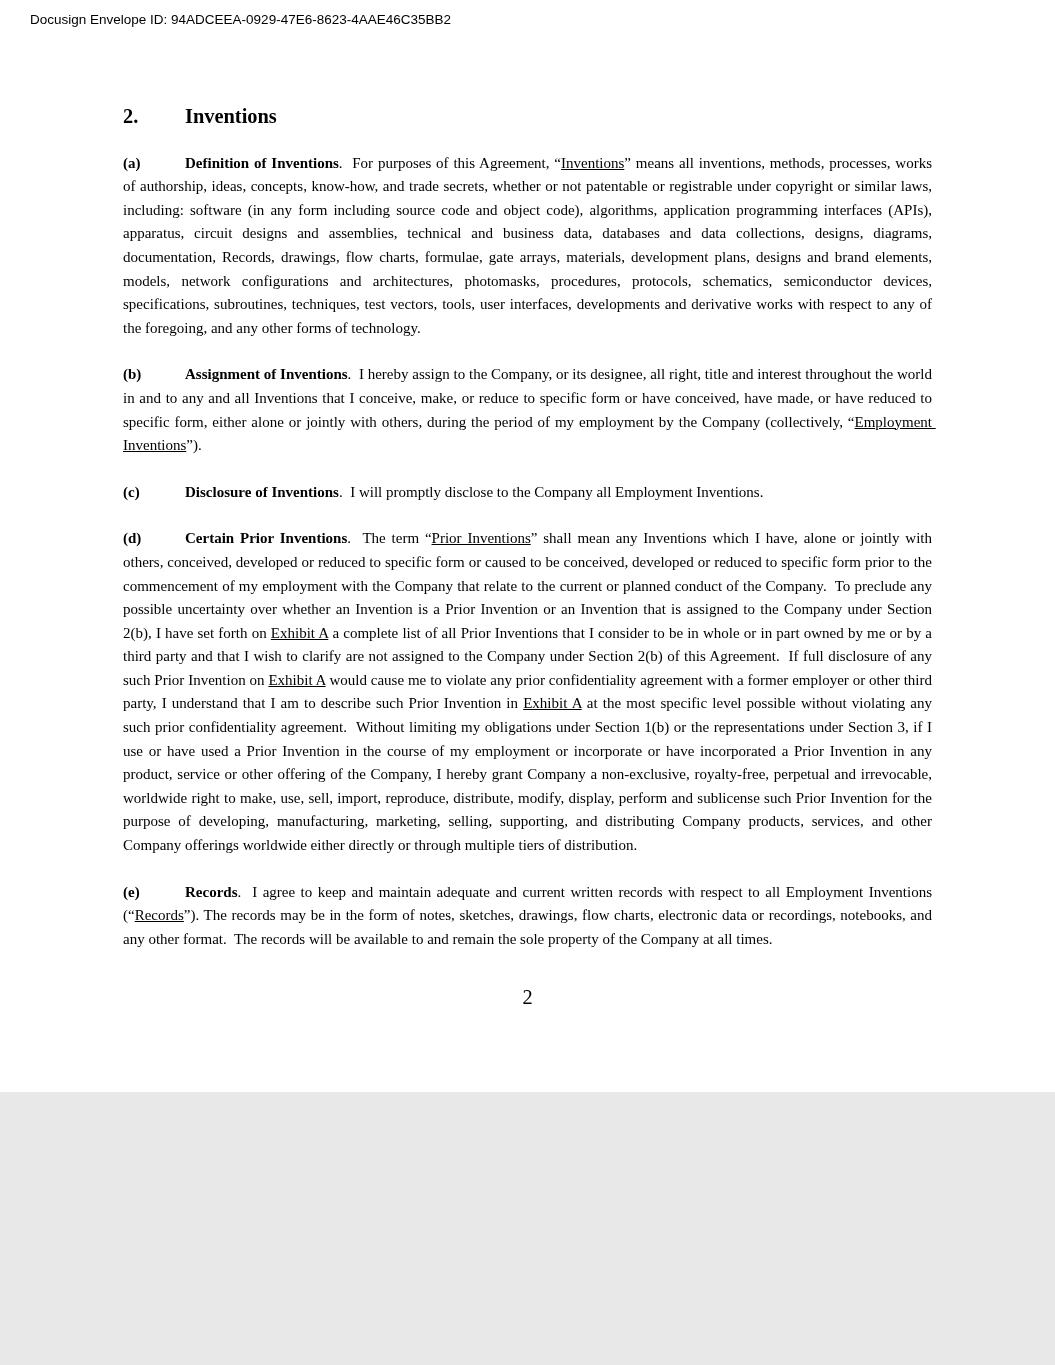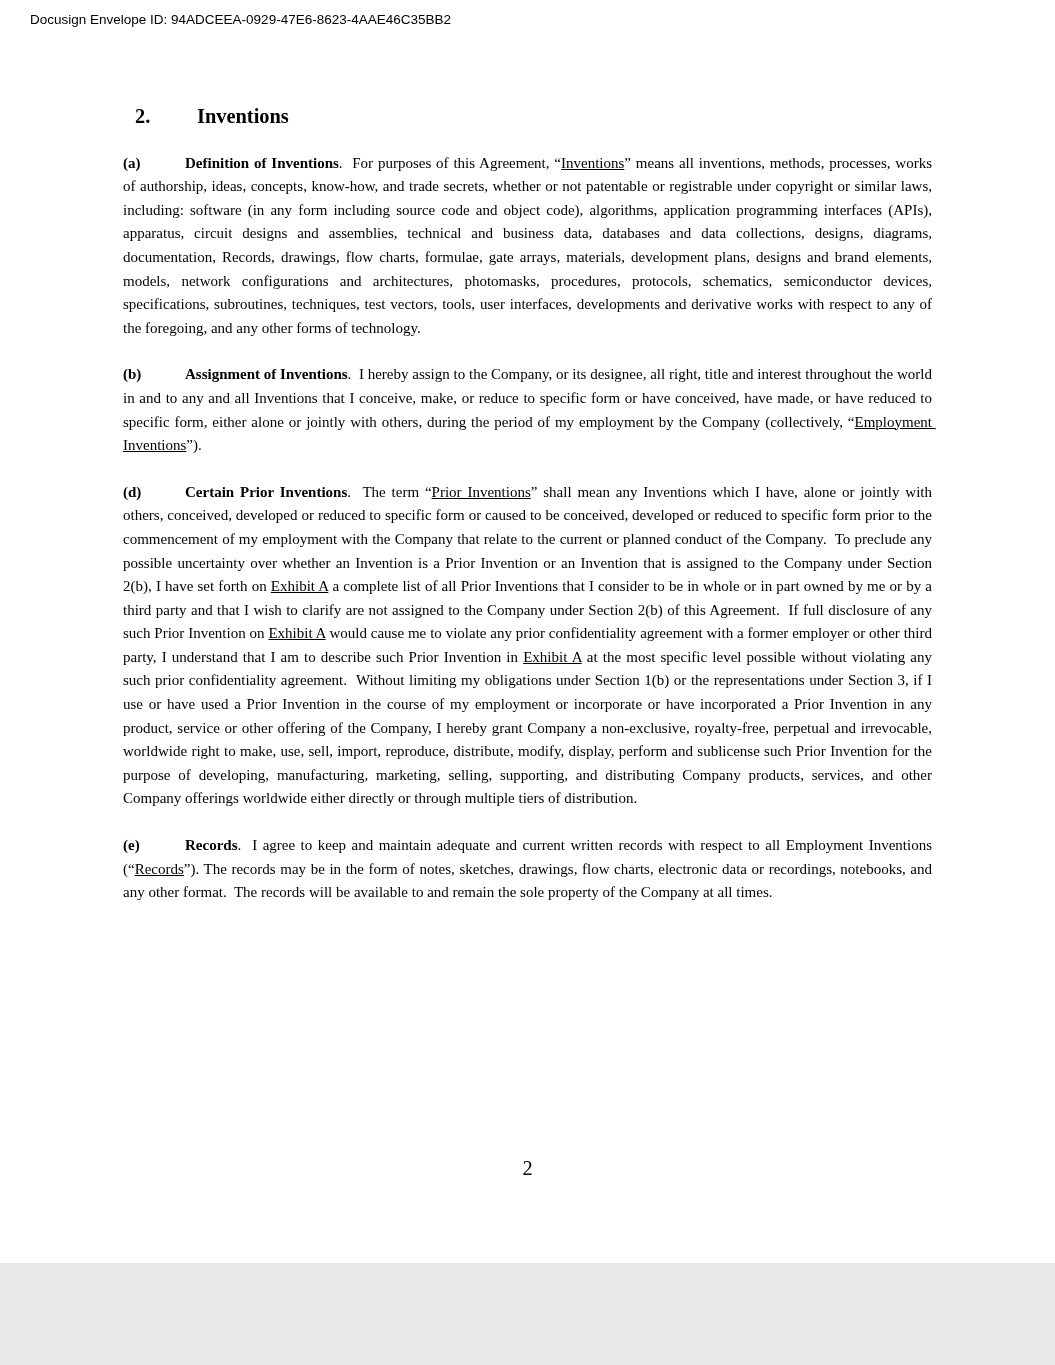--- a/index.html
+++ b/index.html
@@ -1,19 +1,19 @@
 <!DOCTYPE html>
 <html><head>
 <meta charset="utf-8">
 <style>
   html, body { margin: 0; padding: 0; background: #e8e8e8; }
   .page {
     position: relative;
     width: 1055px;
-    height: 1263px;
+    height: 1092px;
     margin: 0 auto;
     background: #ffffff;
     color: #000000;
     font-family: "Liberation Serif", serif;
     overflow: hidden;
   }
   .envelope-id {
     position: absolute;
     top: 12px;
     left: 30px;
@@ -25,21 +25,21 @@
   .content {
     position: absolute;
     top: 105px;
     left: 123px;
     width: 809px;
   }
   .doc-heading {
     font-size: 20.4px;
     line-height: 23.6px;
     font-weight: bold;
-    margin: 0 0 23px 12px;
+    margin: 0 0 23px 0;
     white-space: pre-wrap;
   }
   .doc-paragraph {
     font-size: 15px;
     line-height: 23.6px;
     text-align: justify;
     margin: 0 0 23px 0;
     white-space: pre-wrap;
   }
   .run-label {
@@ -68,20 +68,21 @@
   <div class="envelope-id">Docusign Envelope ID: 94ADCEEA-0929-47E6-8623-4AAE46C35BB2</div>
 
   <div class="content">
 
     <div class="doc-heading"><span class="run-label">2.</span><span class="run-b">Inventions</span></div>
 
     <div class="doc-paragraph"><span class="run-label">(a)</span><span class="run-b">Definition of Inventions</span><span>.  For purposes of this Agreement, “</span><span class="run-u">Inventions</span><span>” means all inventions, methods, processes, works of authorship, ideas, concepts, know-how, and trade secrets, whether or not patentable or registrable under copyright or similar laws, including: software (in any form including source code and object code), algorithms, application programming interfaces (APIs), apparatus, circuit designs and assemblies, technical and business data, databases and data collections, designs, diagrams, documentation, Records, drawings, flow charts, formulae, gate arrays, materials, development plans, designs and brand elements, models, network configurations and architectures, photomasks, procedures, protocols, schematics, semiconductor devices, specifications, subroutines, techniques, test vectors, tools, user interfaces, developments and derivative works with respect to any of the foregoing, and any other forms of technology.</span></div>
 
     <div class="doc-paragraph"><span class="run-label">(b)</span><span class="run-b">Assignment of Inventions</span><span>.  I hereby assign to the Company, or its designee, all right, title and interest throughout the world in and to any and all Inventions that I conceive, make, or reduce to specific form or have conceived, have made, or have reduced to specific form, either alone or jointly with others, during the period of my employment by the Company (collectively, “</span><span class="run-u">Employment Inventions</span><span>”).</span></div>
 
+    <div class="doc-paragraph"><span class="run-label">(c)</span><span class="run-b">Disclosure of Inventions</span><span>.  I will promptly disclose to the Company all Employment Inventions.</span></div>
 
     <div class="doc-paragraph"><span class="run-label">(d)</span><span class="run-b">Certain Prior Inventions</span><span>.  The term “</span><span class="run-u">Prior Inventions</span><span>” shall mean any Inventions which I have, alone or jointly with others, conceived, developed or reduced to specific form or caused to be conceived, developed or reduced to specific form prior to the commencement of my employment with the Company that relate to the current or planned conduct of the Company.  To preclude any possible uncertainty over whether an Invention is a Prior Invention or an Invention that is assigned to the Company under Section 2(b), I have set forth on </span><span class="run-u">Exhibit A</span><span> a complete list of all Prior Inventions that I consider to be in whole or in part owned by me or by a third party and that I wish to clarify are not assigned to the Company under Section 2(b) of this Agreement.  If full disclosure of any such Prior Invention on </span><span class="run-u">Exhibit A</span><span> would cause me to violate any prior confidentiality agreement with a former employer or other third party, I understand that I am to describe such Prior Invention in </span><span class="run-u">Exhibit A</span><span> at the most specific level possible without violating any such prior confidentiality agreement.  Without limiting my obligations under Section 1(b) or the representations under Section 3, if I use or have used a Prior Invention in the course of my employment or incorporate or have incorporated a Prior Invention in any product, service or other offering of the Company, I hereby grant Company a non-exclusive, royalty-free, perpetual and irrevocable, worldwide right to make, use, sell, import, reproduce, distribute, modify, display, perform and sublicense such Prior Invention for the purpose of developing, manufacturing, marketing, selling, supporting, and distributing Company products, services, and other Company offerings worldwide either directly or through multiple tiers of distribution.</span></div>
 
     <div class="doc-paragraph"><span class="run-label">(e)</span><span class="run-b">Records</span><span>.  I agree to keep and maintain adequate and current written records with respect to all Employment Inventions (“</span><span class="run-u">Records</span><span>”). The records may be in the form of notes, sketches, drawings, flow charts, electronic data or recordings, notebooks, and any other format.  The records will be available to and remain the sole property of the Company at all times.</span></div>
 
 
   </div>
 
   <div class="page-number">2</div>
 

